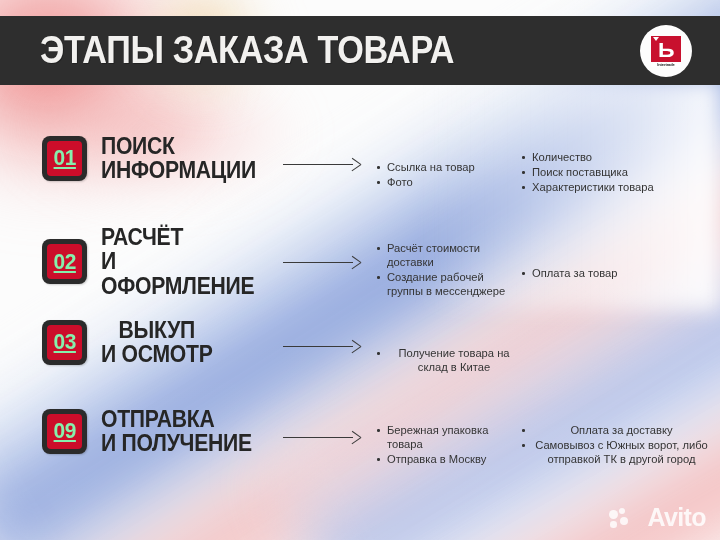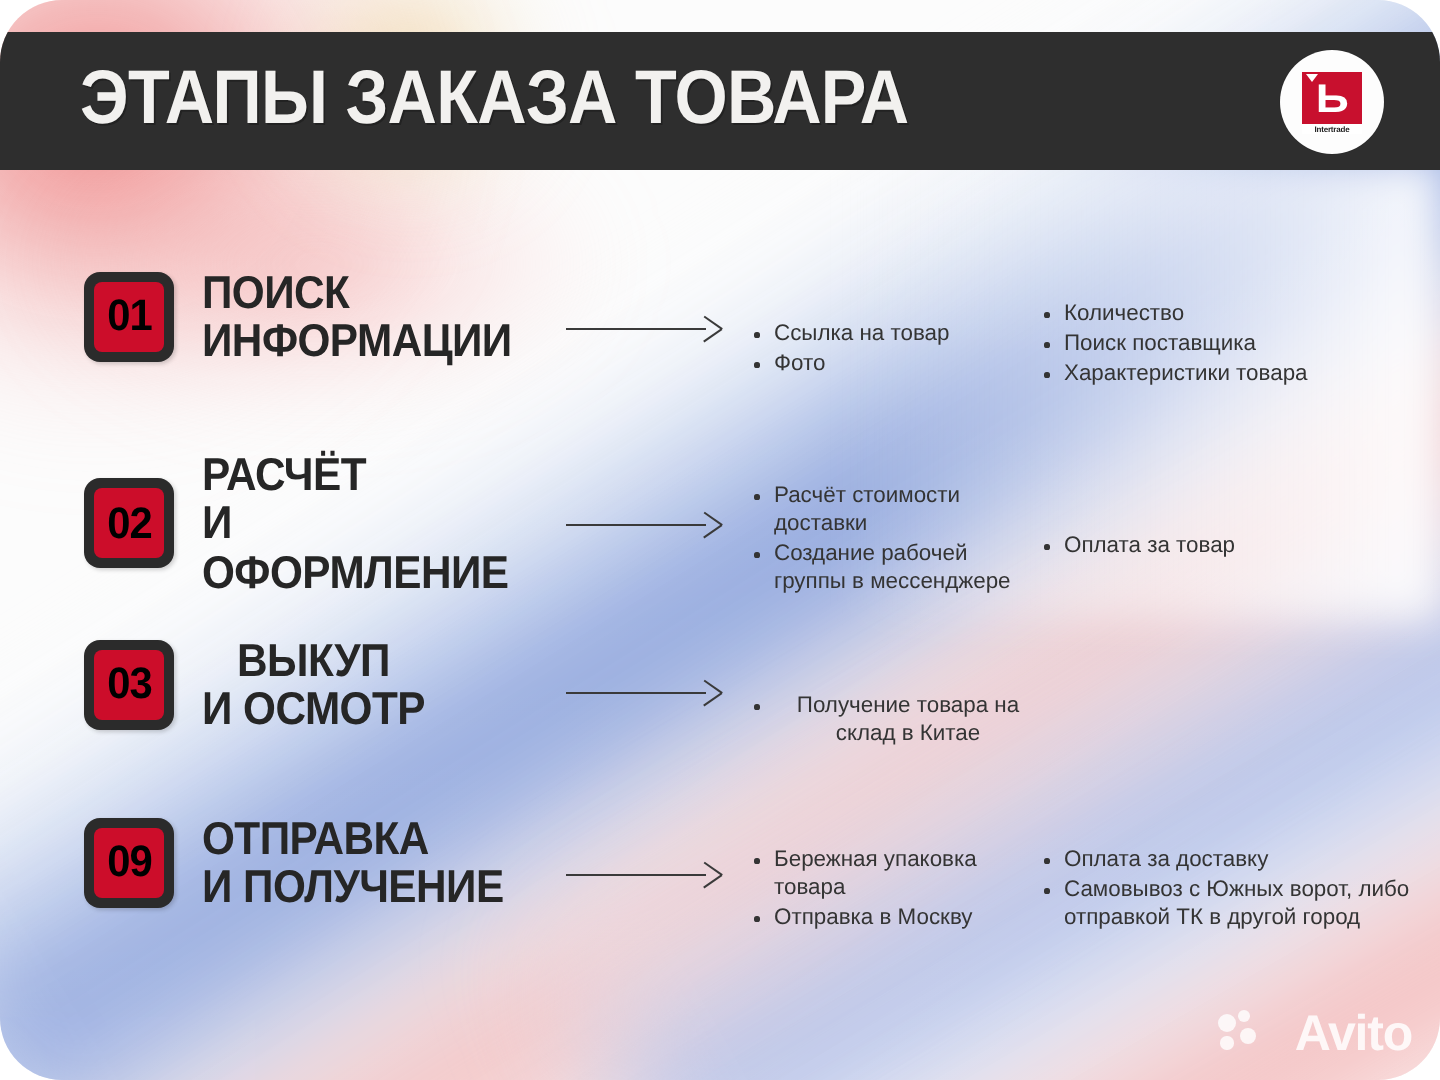--- a/index.html
+++ b/index.html
@@ -8,21 +8,20 @@
     padding: 0;
     background: #ffffff;
   }
   #canvas {
     position: relative;
     width: 720px;
     height: 540px;
     overflow: hidden;
     background: #fbfbfb;
     font-family: "Liberation Sans", "DejaVu Sans", sans-serif;
-    border-radius: 31px;
     -webkit-font-smoothing: antialiased;
   }
 
   
   .bg-layer {
     position: absolute;
     inset: 0;
     pointer-events: none;
   }
   .bg-base {
@@ -233,27 +232,28 @@
   .badge-inner {
     width: 35px;
     height: 35px;
     background: #cc0d2a;
     border-radius: 4px;
     display: flex;
     align-items: center;
     justify-content: center;
   }
   .badge-num {
-    color: #000000;
+    color: #86efac;
     font-family: "Liberation Sans Narrow", "Liberation Sans", sans-serif;
     font-weight: 700;
     font-size: 22px;
     line-height: 1;
     letter-spacing: -0.5px;
     transform: scaleX(0.95);
+    text-decoration: underline;
   }
   .step-title {
     margin-left: 14px;
     color: #262626;
     font-family: "Liberation Sans Narrow", "Liberation Sans", "DejaVu Sans", sans-serif;
     font-weight: 700;
     font-size: 23px;
     line-height: 1.06;
     letter-spacing: -0.3px;
     transform: scaleX(0.92);
@@ -333,21 +333,21 @@
     border-radius: 50%;
     background: #343434;
   }
 
   
   .watermark {
     position: absolute;
     right: 14px;
     bottom: 10px;
     display: flex;
-    align-items: flex-start;
+    align-items: flex-end;
     gap: 16px;
     opacity: 0.92;
   }
   .wm-dots {
     position: relative;
     width: 22px;
     height: 22px;
   }
   .wm-dots span {
     position: absolute;
@@ -492,21 +492,21 @@
           <div class="arrow-line"></div>
           <div class="arrow-head"></div>
         </div>
       </div>
       <div class="col col-mid" style="padding-top:0px;">
         <ul class="bullets">
           <li>Бережная упаковка товара</li>
           <li>Отправка в Москву</li>
         </ul>
       </div>
-      <div class="col col-right" style="padding-top:0px;">
+      <div class="col col-right" style="padding-top:0px;text-align:center;">
         <ul class="bullets">
           <li>Оплата за доставку</li>
           <li>Самовывоз с Южных ворот, либо отправкой ТК в другой город</li>
         </ul>
       </div>
     </div>
 
   </div>
 
   <div class="watermark">

